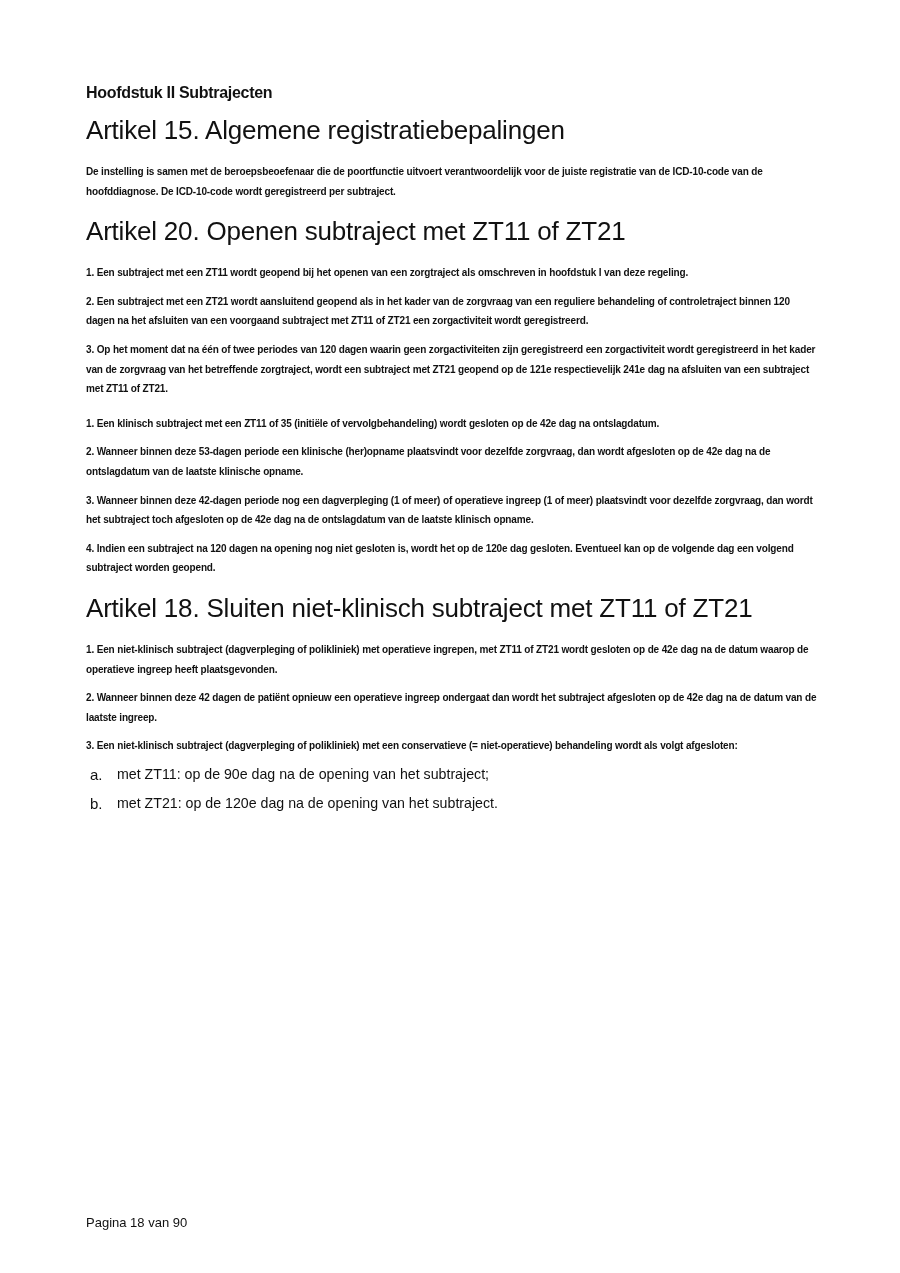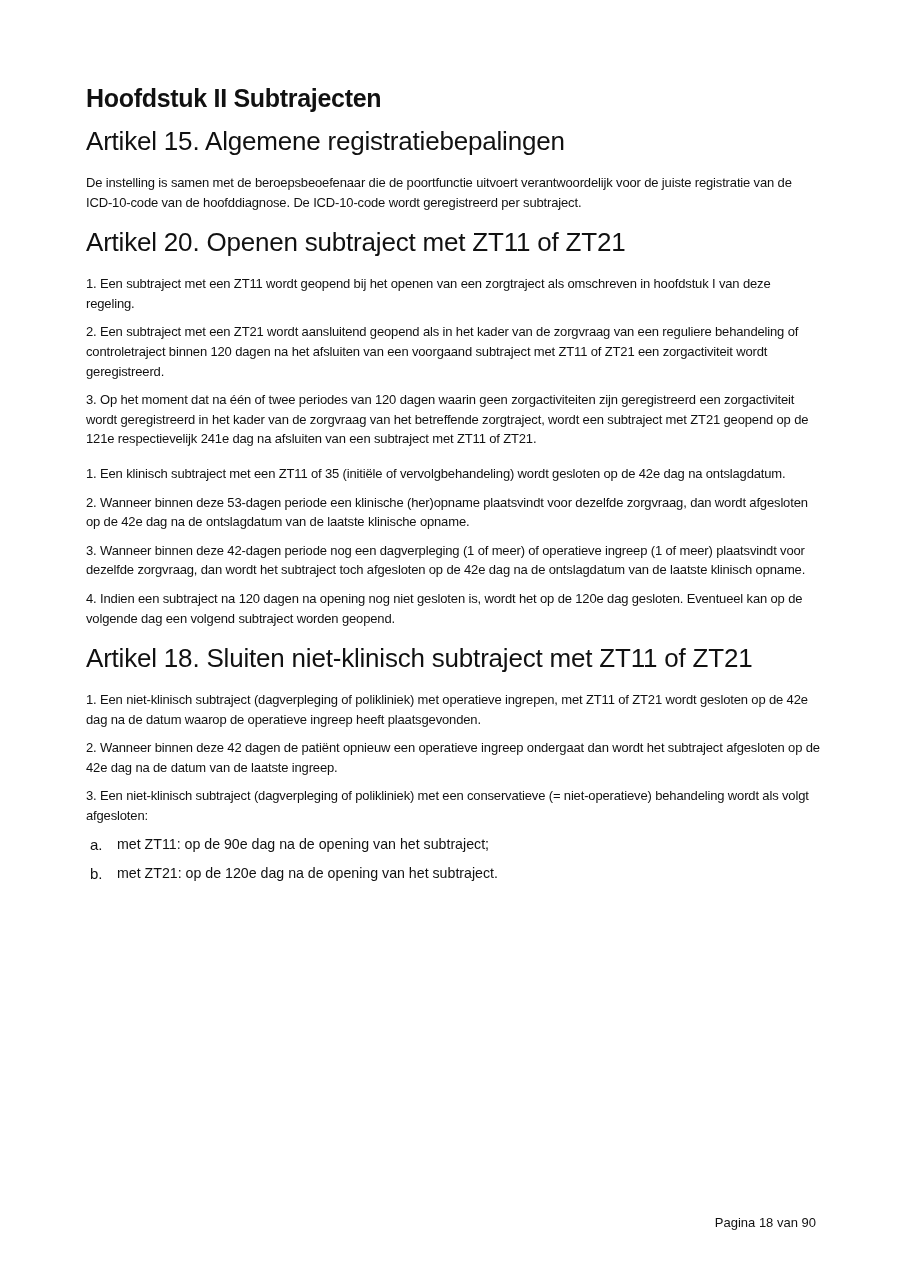--- a/index.html
+++ b/index.html
@@ -1,28 +1,28 @@
 <!DOCTYPE html>
 <html><head>
   <meta charset="utf-8">
   <style>
     html, body { margin: 0; padding: 0; background: #ffffff; }
     body { width: 900px; height: 1273px; position: relative; overflow: hidden;
       font-family: "Liberation Sans", sans-serif; color: #111; }
     .page { position: absolute; left: 86px; top: 84px; width: 734px; }
-    .chapter { font-weight: bold; font-size: 25px; margin: 0 0 13px 0; letter-spacing: -0.3px; }
+    .chapter { font-weight: bold; font-size: 16px; margin: 0 0 13px 0; letter-spacing: -0.3px; }
     .article { font-weight: normal; font-size: 26px; margin: 0 0 16px 0; letter-spacing: -0.2px; }
-    .para { font-size: 13px; line-height: 19.6px; margin: 0 0 9px 0; letter-spacing: -0.15px; }
+    .para { font-size: 10px; line-height: 19.6px; margin: 0 0 9px 0; letter-spacing: -0.15px; font-weight: bold; }
     .section { margin-bottom: 15px; }
     .sublist { margin: 2px 0 0 0; padding: 0; list-style: none; }
     .sublist li { display: flex; font-size: 14.2px; line-height: 19.6px; margin: 0 0 10px 0; }
     .sublist .marker { width: 27px; padding-left: 4px; font-size: 15px; }
     .gap { height: 18px; }
     .footer { position: absolute; top: 1215px; left: 86px; width: 730px; font-size: 13px;
-      display: flex; justify-content: flex-end; }
+      display: flex; justify-content: space-between; }
   </style>
 </head>
 <body>
 
 <div class="page">
   <h1 class="chapter">Hoofdstuk II Subtrajecten</h1>
 
   <div class="section">
     <h2 class="article">Artikel 15. Algemene registratiebepalingen</h2>
     <p class="para">De instelling is samen met de beroepsbeoefenaar die de poortfunctie uitvoert verantwoordelijk voor de juiste registratie van de ICD-10-code van de hoofddiagnose. De ICD-10-code wordt geregistreerd per subtraject.</p>

